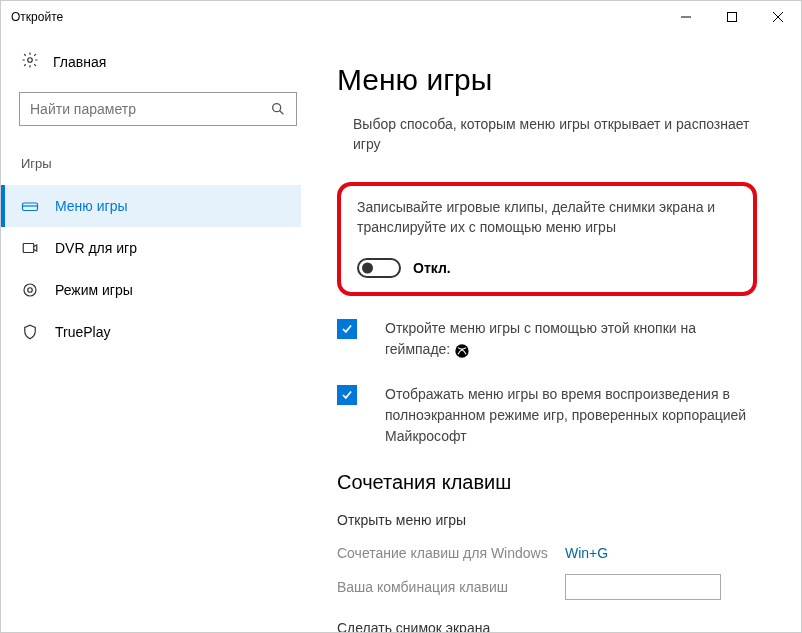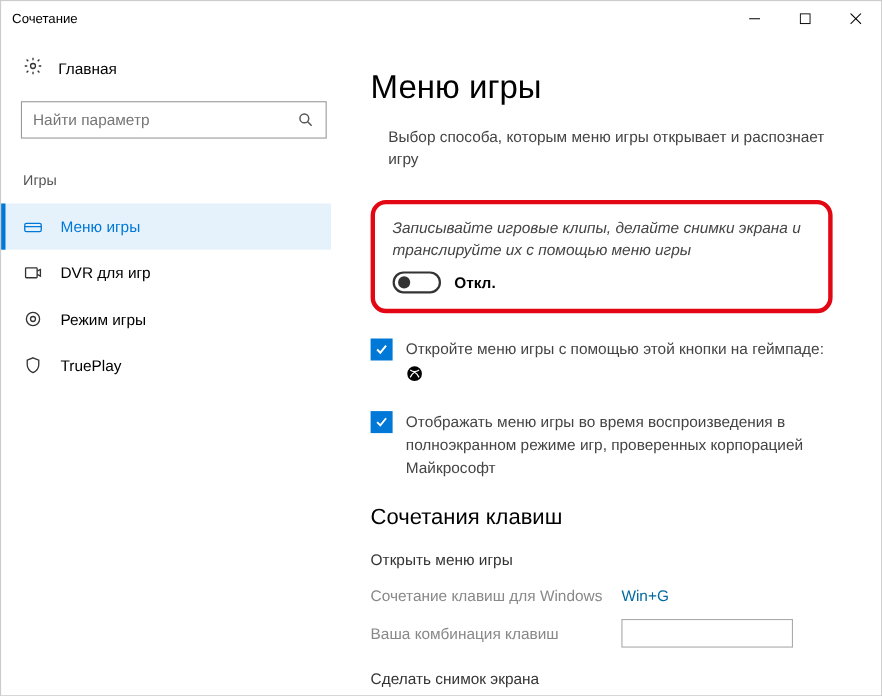--- a/index.html
+++ b/index.html
@@ -21,45 +21,45 @@
 .side-item { display: flex; align-items: center; gap: 16px; height: 42px; font-size: 14px; padding-left: 2px; position: relative; margin-left: -18px; padding-left: 20px; cursor: default; }
 .side-item.selected { background: #e6f2fb; color: #0078d7; }
 .side-item.selected::before { content: ""; position: absolute; left: 0; top: 0; bottom: 0; width: 4px; background: #0078d7; }
 .side-item .ic { width: 18px; height: 18px; display: flex; align-items: center; justify-content: center; }
 
 .main { flex: 1; padding: 30px 30px 0 36px; overflow-y: auto; }
 .h1 { font-size: 30px; font-weight: 400; margin-bottom: 18px; }
 .sub { font-size: 14px; color: #444; margin-bottom: 28px; line-height: 1.4; max-width: 420px; margin-left: 16px; }
 
 .highlight-box { border: 4px solid #e30613; border-radius: 14px; padding: 12px 16px 14px 16px; max-width: 420px; margin-bottom: 22px; }
-.highlight-box .desc { font-size: 14px; color: #444; line-height: 1.4; margin-bottom: 10px; font-style: italic; }
+.highlight-box .desc { font-size: 14px; color: #444; line-height: 1.4; margin-bottom: 21px; }
 .toggle-row { display: flex; align-items: center; gap: 12px; font-weight: bold; }
 .toggle { width: 44px; height: 20px; border: 2px solid #333; border-radius: 20px; position: relative; }
 .toggle .knob { position: absolute; width: 11px; height: 11px; background: #333; border-radius: 50%; top: 50%; left: 3px; transform: translateY(-50%); }
 .toggle-label { font-size: 14px; }
 
-.check-row { display: flex; align-items: flex-start; gap: 12px; max-width: 420px; margin-bottom: 24px; justify-content: flex-end; }
+.check-row { display: flex; align-items: flex-start; gap: 28px; max-width: 420px; margin-bottom: 24px; justify-content: flex-end; }
 .checkbox { width: 20px; height: 20px; background: #0078d7; color: #fff; display: flex; align-items: center; justify-content: center; flex-shrink: 0; margin-top: 1px; }
 .checkbox svg { width: 14px; height: 14px; }
 .check-label { font-size: 14px; color: #444; line-height: 1.5; }
 .xbox-icon { display: inline-block; width: 16px; height: 16px; vertical-align: middle; }
 
 .h2 { font-size: 20px; font-weight: 400; margin-bottom: 18px; margin-top: 6px; }
 .shortcut-group { margin-bottom: 16px; }
 .shortcut-title { font-size: 14px; color: #333; margin-bottom: 8px; }
 .shortcut-row { display: flex; align-items: center; height: 34px; gap: 12px; }
 .shortcut-row .lbl { width: 216px; font-size: 14px; color: #888; }
 .shortcut-row .val { font-size: 14px; color: #0369a1; }
 .shortcut-row .inp { width: 156px; height: 26px; border: 1px solid #aaa; }
 </style>
 </head>
 <body>
 
 <div class="titlebar">
-  <span>Сочетание</span>
+  <span>Откройте</span>
   <div class="spacer"></div>
   <div class="winbtn">
     <svg width="10" height="10">
         <line x1="0" y1="5" x2="10" y2="5" stroke="#000" stroke-width="1"></line>
       </svg>
   </div>
   <div class="winbtn">
     <svg width="10" height="10">
         <rect x="0.5" y="0.5" width="9" height="9" fill="none" stroke="#000" stroke-width="1"></rect>
       </svg>

